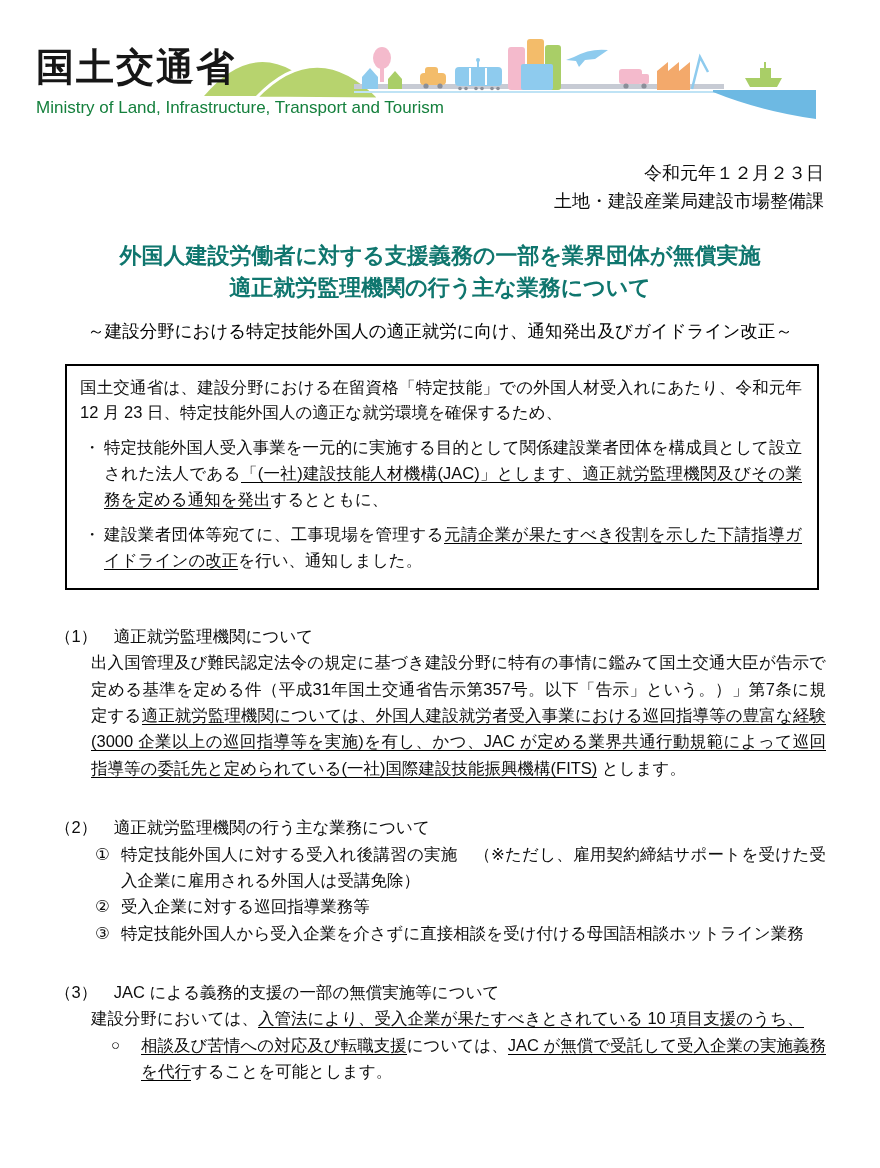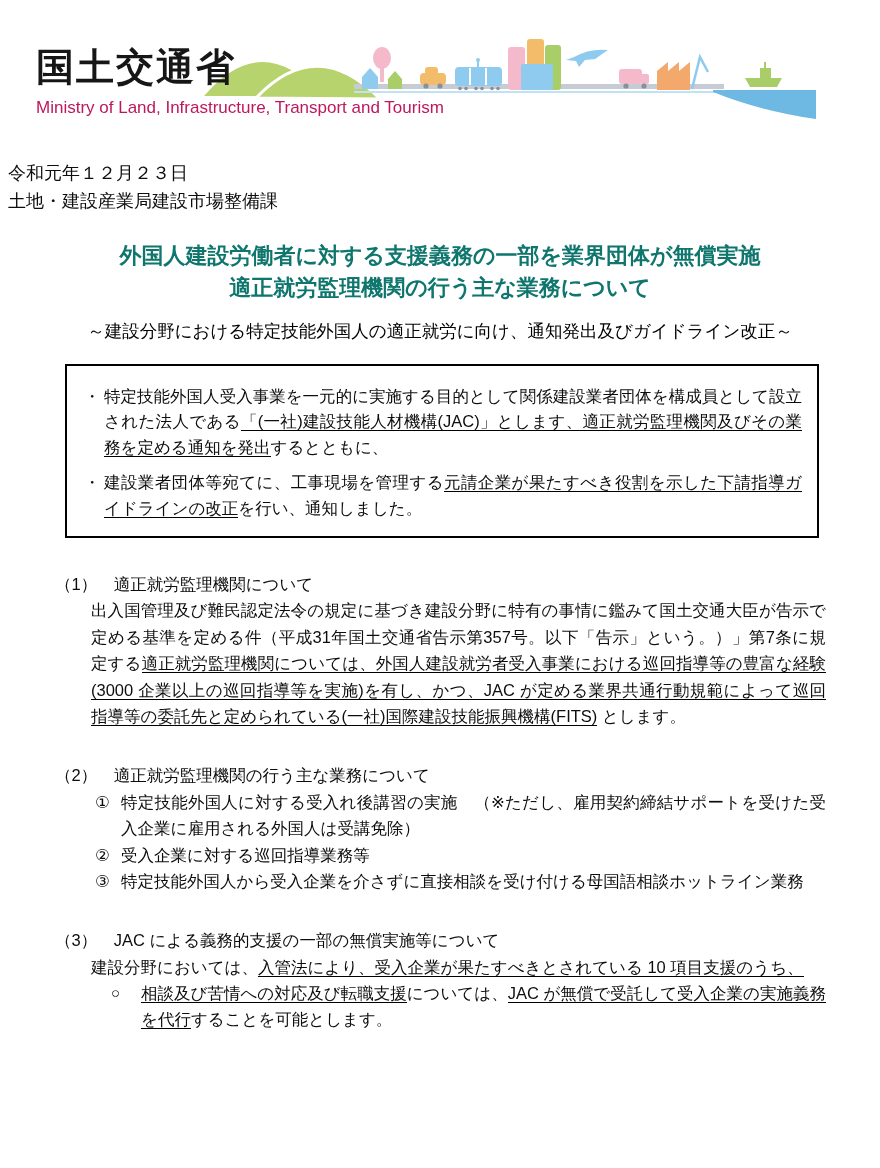--- a/index.html
+++ b/index.html
@@ -14,30 +14,30 @@
   }
   
   .header{position:relative;height:112px;}
   .logo-illustration{position:absolute;left:0;top:0;width:880px;height:115px;}
   .logo-title{
     position:absolute;left:28px;top:30px;
     font-size:38px;font-weight:900;letter-spacing:2px;color:#161616;
   }
   .ministry-en{
     position:absolute;left:28px;top:86px;
-    font-size:17px;color:#be185d;letter-spacing:0px;white-space:nowrap;
+    font-size:17px;color:#15803d;letter-spacing:0px;white-space:nowrap;
   }
   .press-release{
     position:absolute;right:90px;top:10px;
     font-size:27px;font-weight:500;color:#343d4a;letter-spacing:0.5px;
   }
   
   .date-block{
     margin-top:36px;
-    padding-right:48px;
+    text-align:right;padding-right:48px;
     font-size:18px;line-height:1.55;font-weight:500;
   }
   
   .doc-title{
     margin-top:24px;text-align:center;
     font-size:22px;font-weight:700;line-height:1.45;color:#0f766e;
   }
   .doc-subtitle{
     margin-top:15px;text-align:center;
     font-family:"Liberation Serif","DejaVu Serif",serif;
@@ -135,20 +135,21 @@
     <div>土地・建設産業局建設市場整備課</div>
   </div>
 
   <div class="doc-title">
     <div>外国人建設労働者に対する支援義務の一部を業界団体が無償実施</div>
     <div>適正就労監理機関の行う主な業務について</div>
   </div>
   <div class="doc-subtitle">～建設分野における特定技能外国人の適正就労に向け、通知発出及びガイドライン改正～</div>
 
   <div class="summary-box">
+    <div class="intro">国土交通省は、建設分野における在留資格「特定技能」での外国人材受入れにあたり、令和元年12 月 23 日、特定技能外国人の適正な就労環境を確保するため、</div>
     <div>
 
         <div class="box-bullet">
           <span class="marker">・</span>
           <div class="bullet-text"><span>特定技能外国人受入事業を一元的に実施する目的として関係建設業者団体を構成員として設立された法人である</span><span class="u">「(一社)建設技能人材機構(JAC)」とします、適正就労監理機関及びその業務を定める通知を発出</span><span>するとともに、</span></div>
         </div>
 
         <div class="box-bullet">
           <span class="marker">・</span>
           <div class="bullet-text"><span>建設業者団体等宛てに、工事現場を管理する</span><span class="u">元請企業が果たすべき役割を示した下請指導ガイドラインの改正</span><span>を行い、通知しました。</span></div>

